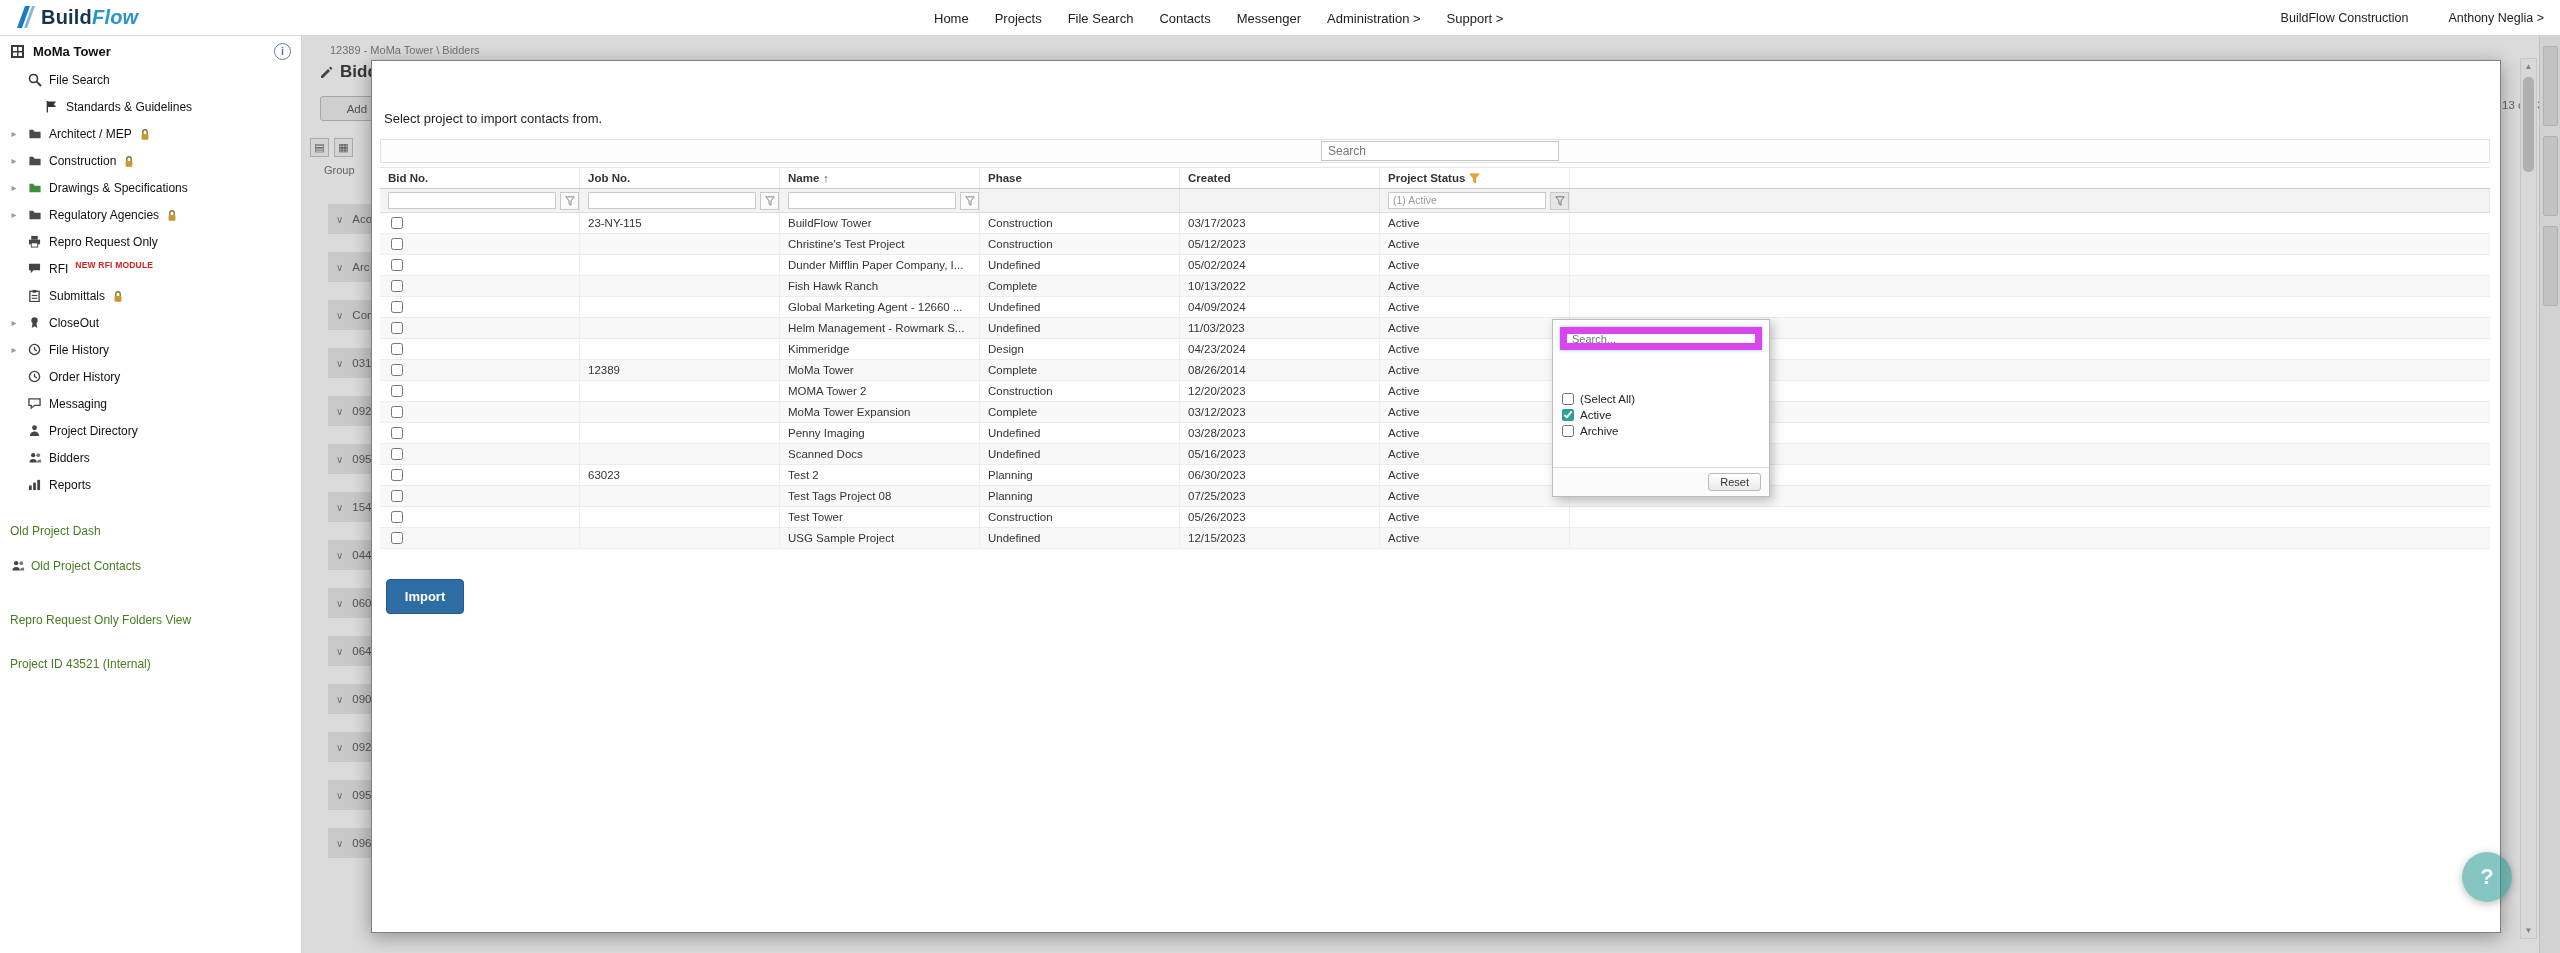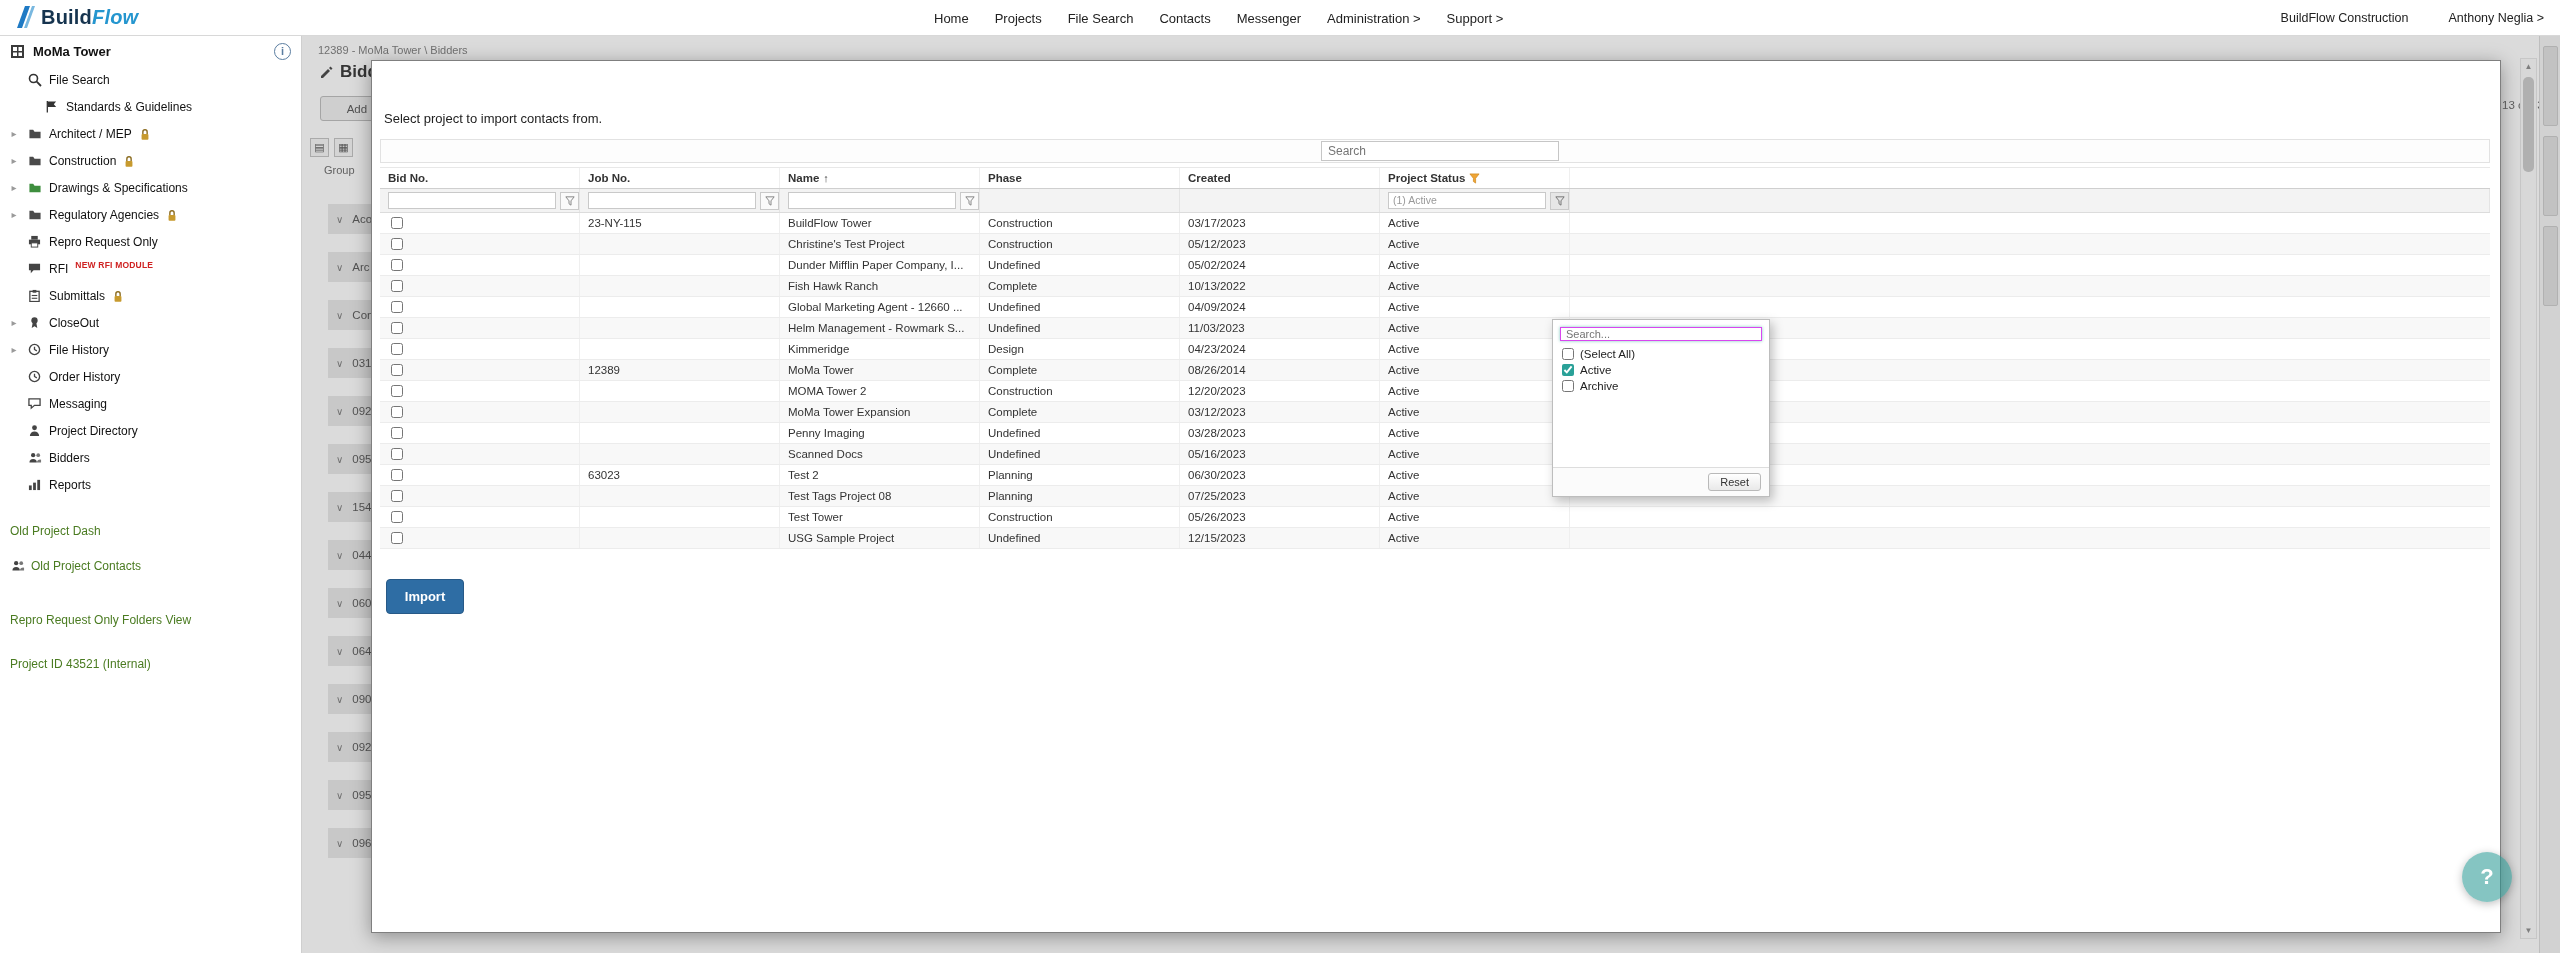--- a/index.html
+++ b/index.html
@@ -39,21 +39,21 @@
   .lock { display:inline-flex; transform:translateY(1px); }
   .side-links { margin-top:26px; padding:0 10px; display:block; }
   .side-link { display:flex; align-items:center; gap:6px; font-size:12px; color:#4a7b21;
                cursor:pointer; text-decoration:none; }
   .side-links a:nth-of-type(2) { margin-top:20px; }
   .side-links a:nth-of-type(3) { margin-top:40px; }
   .side-links a:nth-of-type(4) { margin-top:30px; }
 
   
   .main-bg { position:absolute; left:302px; top:36px; right:0; bottom:0; background:#f4f4f4; z-index:10; }
-  .breadcrumb { position:absolute; left:16px; top:8px; font-size:11px; color:#777; }
+  .breadcrumb { position:absolute; left:28px; top:8px; font-size:11px; color:#777; }
   .page-title { position:absolute; left:18px; top:26px; font-size:17px; font-weight:bold;
                 color:#333; display:flex; align-items:center; gap:6px; white-space:nowrap; }
   .add-btn { position:absolute; left:18px; top:60px; width:116px; height:25px; background:#e6e6e6;
              border:1px solid #b5b5b5; border-radius:3px; font-size:11.5px; color:#555;
              font-family:"Liberation Sans", sans-serif; white-space:nowrap; overflow:hidden; }
   .view-icons { position:absolute; left:8px; top:102px; display:flex; gap:5px; }
   .view-btn { width:19px; height:19px; border:1px solid #bbb; background:#ececec; font-size:11px;
               color:#555; display:flex; align-items:center; justify-content:center; padding:0; }
   .group-label { position:absolute; left:22px; top:128px; font-size:11px; color:#666; }
   .group-rows { position:absolute; left:26px; top:168px; display:flex; flex-direction:column; gap:18px; }
@@ -118,24 +118,24 @@
   .c-bid input, .grid-row input[type=checkbox] { width:12px; height:12px; margin:0 0 0 3px; }
   .sort { color:#444; font-size:11px; }
   .import-btn { position:absolute; left:14px; top:518px; width:78px; height:35px; background:#2e6da4;
                 border:1px solid #275987; border-radius:4px; color:#fff; font-size:13px;
                 font-weight:bold; cursor:pointer; font-family:"Liberation Sans", sans-serif; }
 
   
   .filter-panel { position:absolute; left:1172px; top:152px; width:218px; height:178px; background:#fff;
                   border:1px solid #bdbdbd; box-shadow:3px 4px 10px rgba(0,0,0,.25);
                   display:flex; flex-direction:column; z-index:5; }
-  .fp-search { margin:7px 7px 4px 7px; height:14px; border:1px solid #d946ef;
+  .fp-search { margin:7px 7px 4px 7px; height:23px; border:7px solid #d946ef;
                box-shadow:0 0 3px rgba(42,161,152,.6); font-size:11px; padding:0 5px;
                font-family:"Liberation Sans", sans-serif; color:#555; }
-  .fp-options { padding:3px 9px; display:flex; flex-direction:column; gap:4px; }
+  .fp-options { padding:3px 9px; display:flex; flex-direction:column; gap:4px;margin-top:36px; }
   .fp-opt { display:flex; align-items:center; gap:6px; font-size:11.5px; color:#222; cursor:pointer; }
   .fp-opt input { width:12px; height:12px; margin:0; accent-color:#2aa198; }
   .fp-footer { margin-top:auto; border-top:1px solid #ddd; background:#fbfbfb; padding:5px 8px;
                display:flex; justify-content:flex-end; }
   .fp-reset { font-size:11px; padding:2px 11px; border:1px solid #b9b9b9; border-radius:3px;
               background:linear-gradient(#fff,#e9e9e9); color:#333; cursor:pointer;
               font-family:"Liberation Sans", sans-serif; }
 
   
   .help-btn { position:absolute; left:2462px; top:852px; width:50px; height:50px; border-radius:50%;

